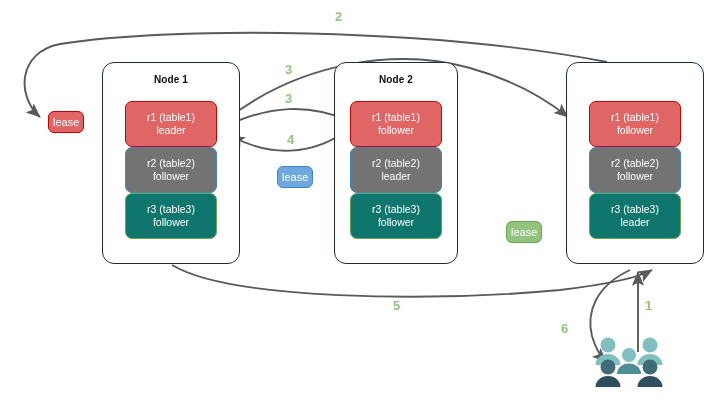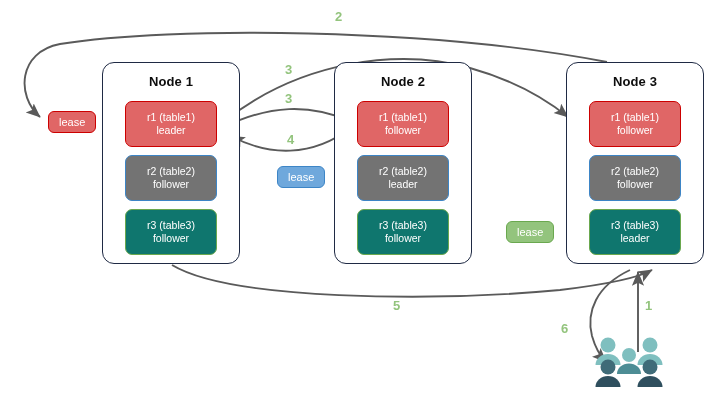--- a/index.html
+++ b/index.html
@@ -27,34 +27,34 @@
   
   .node {
     position: absolute;
     box-sizing: border-box;
     border: 1.6px solid #1f2a44;
     border-radius: 12px;
     background: #ffffff;
   }
   .node-title {
     text-align: center;
-    font-size: 13px;
+    font-size: 10px;
     font-weight: bold;
     color: #0d0d0d;
     margin-top: 11px;
     letter-spacing: 0.1px;
   }
   .replicas {
     position: absolute;
     left: 0; right: 0;
     top: 38px;
     display: flex;
     flex-direction: column;
     align-items: center;
-    gap: 8px;
+    gap: 0;
   }
 
   
   .replica {
     box-sizing: border-box;
     width: 92px;
     height: 46px;
     border-radius: 7px;
     display: flex;
     flex-direction: column;
@@ -74,21 +74,21 @@
     position: absolute;
     box-sizing: border-box;
     height: 22px;
     border-radius: 6px;
     display: flex;
     align-items: center;
     justify-content: center;
     color: #ffffff;
     font-size: 11px;
     white-space: nowrap;
-    padding: 0 10px;
+    padding: 0 4px;
   }
   .lease.red   { background: #e06666; border: 1.5px solid #cc0000; }
   .lease.blue  { background: #6fa8dc; border: 1.5px solid #3d85c6; }
   .lease.green { background: #93c47d; border: 1.5px solid #6aa84f; }
 
   
   .step {
     position: absolute;
     color: #93c47d;
     font-size: 13px;
@@ -143,40 +143,39 @@
         <span>r2 (table2)</span>
         <span>follower</span>
       </div>
       <div class="replica green">
         <span>r3 (table3)</span>
         <span>follower</span>
       </div>
     </div>
   </div>
 
-  <div class="node" style="left:334px; top:62px; width:138px; height:202px;">
+  <div class="node" style="left:334px; top:62px; width:124px; height:202px;">
     <div class="node-title">Node 2</div>
     <div class="replicas">
       <div class="replica red">
         <span>r1 (table1)</span>
         <span>follower</span>
       </div>
       <div class="replica blue">
         <span>r2 (table2)</span>
         <span>leader</span>
       </div>
       <div class="replica green">
         <span>r3 (table3)</span>
         <span>follower</span>
       </div>
     </div>
   </div>
 
   <div class="node" style="left:566px; top:62px; width:138px; height:202px;">
-    <div class="node-title">Node 3</div>
     <div class="replicas">
       <div class="replica red">
         <span>r1 (table1)</span>
         <span>follower</span>
       </div>
       <div class="replica blue">
         <span>r2 (table2)</span>
         <span>follower</span>
       </div>
       <div class="replica green">

